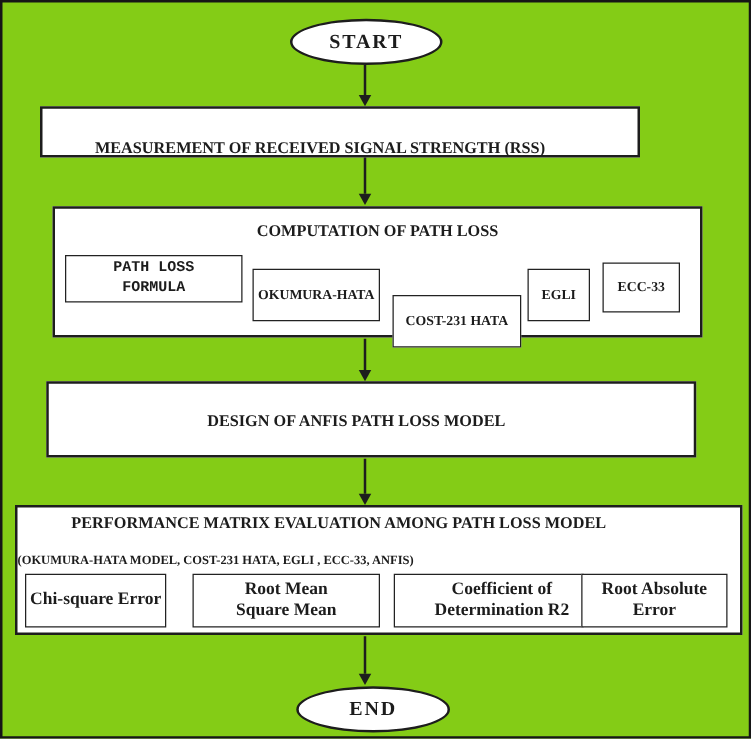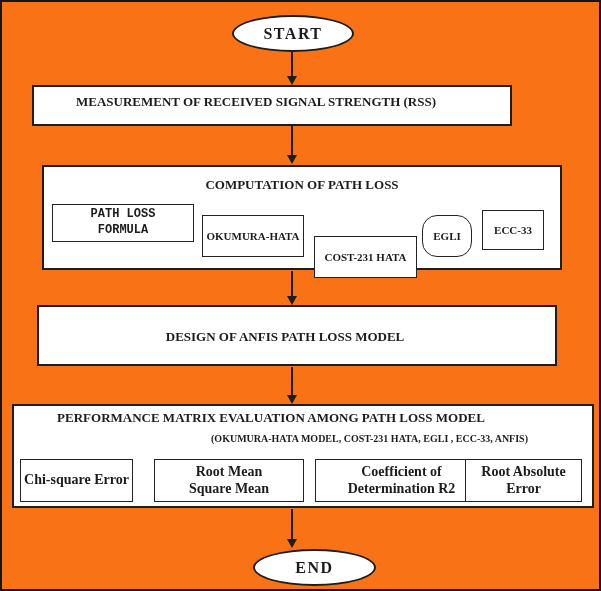--- a/index.html
+++ b/index.html
@@ -2,86 +2,86 @@
 <html><head>
 <meta charset="utf-8">
 <style>
   html, body { margin: 0; padding: 0; background: #ffffff; }
   * { box-sizing: border-box; }
 
   #canvas {
     position: relative;
     width: 601px;
     height: 591px;
-    background: #f97316;
+    background: #84cc16;
     border: 2px solid #161616;
     font-family: "Liberation Serif", "DejaVu Serif", serif;
     font-weight: bold;
     color: #1c1c1c;
     overflow: hidden;
   }
 
   .terminator {
     position: absolute;
     background: #ffffff;
     border: 2px solid #1d1d1d;
     border-radius: 50%;
     display: flex;
     align-items: center;
     justify-content: center;
     font-size: 16px;
     letter-spacing: 1.5px;
   }
   #start-oval { left: 230px; top: 13px;  width: 122px; height: 37px; }
-  #end-oval   { left: 251px; top: 547px; width: 123px; height: 37px; justify-content: center; }
+  #end-oval   { left: 235px; top: 547px; width: 123px; height: 37px; justify-content: center; }
 
   .proc {
     position: absolute;
     background: #ffffff;
     border: 2px solid #1d1d1d;
   }
   #box-measurement { left: 30px; top: 83px;  width: 480px; height: 41px; }
   #box-computation { left: 40px; top: 163px; width: 520px; height: 105px; }
   #box-anfis       { left: 35px; top: 303px; width: 520px; height: 61px; }
   #box-performance { left: 10px; top: 402px; width: 582px; height: 104px; }
 
   .proc-title {
     text-align: center;
     font-size: 13px;
     line-height: 1.15;
   }
-  #box-measurement .proc-title { padding-top: 8px; margin-right: 32px; }
+  #box-measurement .proc-title { padding-top: 24px; margin-right: 32px; }
   #box-computation .proc-title { padding-top: 11px; }
   #box-anfis       .proc-title { padding-top: 23px; margin-right: 24px; }
   #box-performance .title-block { padding-top: 5px; margin-right: 64px; text-align: center; font-family: Liberation Serif, serif; }
   #box-performance .proc-title  { padding-top: 0; }
   .proc-subtitle {
-    text-align: right;
+    text-align: left;
     font-size: 10px;
     line-height: 1.25;
-    margin-top: 7px;
+    margin-top: 17px;
   }
 
   .sub-box {
     position: absolute;
     background: #ffffff;
     border: 1.5px solid #222222;
     display: flex;
     align-items: center;
     justify-content: center;
     text-align: center;
     line-height: 1.3;
   }
 
   
   .model-box { font-size: 11px; }
   #model-plf  { left: 8px;   top: 37px; width: 142px; height: 38px; font-size: 12px; font-family: Liberation Mono, monospace; }
   #model-oku  { left: 158px; top: 48px; width: 102px; height: 42px; }
   #model-cost { left: 270px; top: 48px; width: 103px; height: 42px; margin-top: 21px; }
-  #model-egli { left: 378px; top: 48px; width: 50px;  height: 42px; border-radius: 15px; }
+  #model-egli { left: 378px; top: 48px; width: 50px;  height: 42px; }
   #model-ecc  { left: 438px; top: 43px; width: 62px;  height: 40px; }
 
   
   .metric-box { font-size: 14px; line-height: 1.2; }
   #metric-chi { left: 6px;   top: 53px; width: 113px; height: 43px; }
   #metric-rms { left: 140px; top: 53px; width: 150px; height: 43px; }
   #metric-cod { left: 301px; top: 53px; width: 152px; height: 43px; padding-left: 21px; }
   #metric-mae { left: 451px; top: 53px; width: 117px; height: 43px; }
 
   

